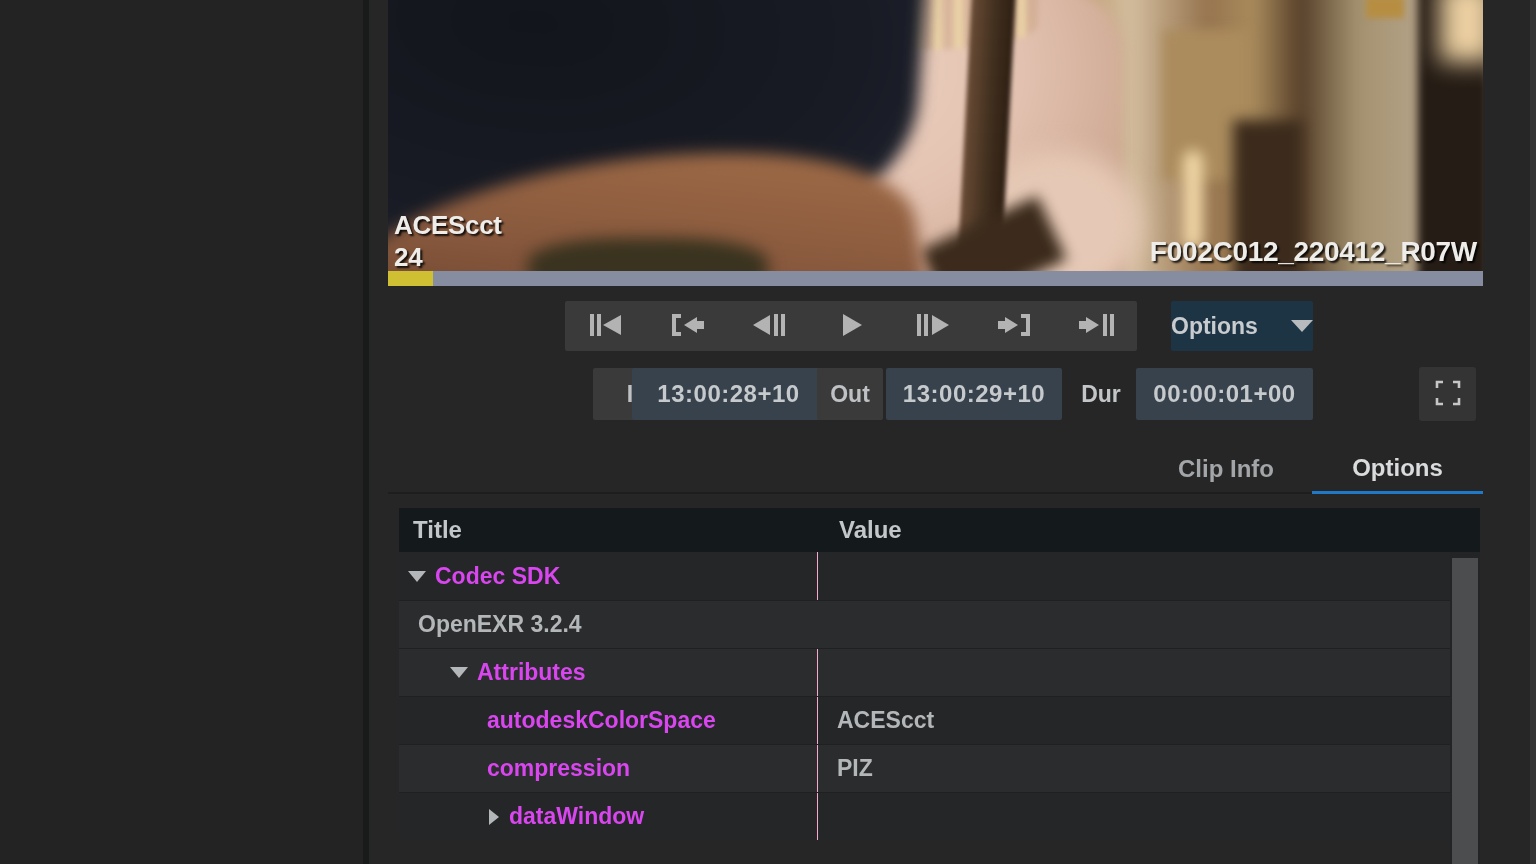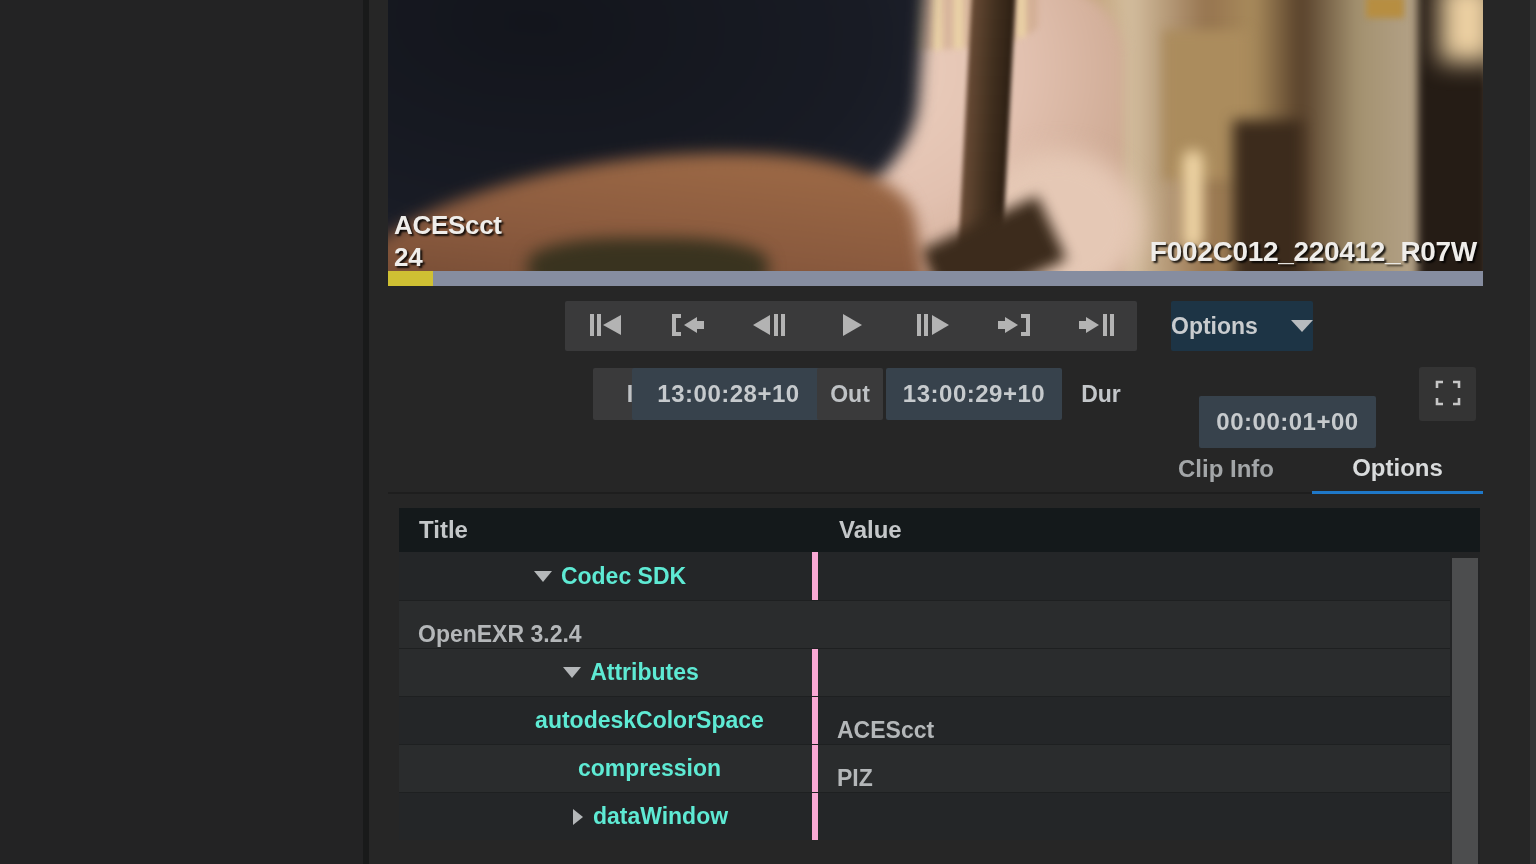--- a/index.html
+++ b/index.html
@@ -60,43 +60,43 @@
   .tc-btn { position:absolute; top:368px; height:52px; background:#3a3a3b; border:none; border-radius:2px;
      color:#bfc2c5; font:inherit; font-size:23px; cursor:pointer; }
   .tc-field { position:absolute; top:368px; height:52px; background:#37424c; border-radius:2px; color:#c6cacd;
      font-size:24px; display:flex; align-items:center; justify-content:center; letter-spacing:0.5px; cursor:text; }
   #in-btn { left:593px; width:88px; }
   #in-field { left:632px; width:193px; }
   #out-btn { left:817px; width:66px; }
   #out-field { left:886px; width:176px; }
   #dur-label { position:absolute; left:1075px; top:368px; width:52px; height:52px; color:#c3c6c9;
      font-size:23px; display:flex; align-items:center; justify-content:center; }
-  #dur-field { left:1199px; width:177px;margin-top:28px; }
+  #dur-field { left:1136px; width:177px; }
   #fullscreen-btn { position:absolute; left:1419px; top:367px; width:57px; height:54px; background:#343434;
      border:none; border-radius:3px; display:flex; align-items:center; justify-content:center; cursor:pointer; }
 
   
   #tabbar { left:388px; top:446px; width:1095px; height:48px; display:flex; align-items:flex-end;
      border-bottom:2px solid #1e1e1e;justify-content:flex-end; }
   .tab { height:46px; display:flex; align-items:center; justify-content:center; font-size:24px;
      color:#a3a6a8; cursor:pointer; }
   #tab-clipinfo { width:140px; margin-left:12px; }
   #tab-metadata { width:171px; margin-left:16px; color:#d9dbdc; border-bottom:3px solid #1f78c8; height:49px; margin-bottom:-2px; }
 
   
   #mtable { left:399px; top:508px; width:1081px; height:356px; overflow:hidden; }
   #mhead { display:flex; height:44px; background:#14191b; color:#c4c7c9; font-size:24px; align-items:center; }
-  #mhead .h-title { width:419px; padding-left:20px; }
+  #mhead .h-title { width:419px; padding-left:14px; }
   #mhead .h-value { padding-left:21px; }
   .mrow { display:flex; height:48px; border-top:1px solid #1e2021; }
   .mrow:first-of-type { border-top:none; }
   .mrow.odd  { background:#242628; }
   .mrow.even { background:#2a2c2d; }
-  .cell-title { width:419px; display:flex; align-items:center; color:#5eead4; font-size:23px; border-right:6px solid #f9a8d4;justify-content:center; }
-  .cell-value { flex:1; display:flex; align-items:flex-end; padding-left:19px; color:#b4b7b9; font-size:23px; }
+  .cell-title { width:419px; display:flex; align-items:center; color:#d946ef; font-size:23px; border-right:1px solid #f9a8d4; }
+  .cell-value { flex:1; display:flex; align-items:center; padding-left:19px; color:#b4b7b9; font-size:23px; }
   .lvl0 .cell-title { padding-left:9px; }
   .lvl0.leaf .cell-title { padding-left:40px; }
   .lvl1 .cell-title { padding-left:51px; }
   .lvl2 .cell-title { padding-left:90px; }
   .lvl2.leaf .cell-title { padding-left:88px; }
   .tri-down { width:0; height:0; border-left:9px solid transparent; border-right:9px solid transparent;
      border-top:11px solid #b4b7b9; margin-right:9px; flex-shrink:0; }
   .tri-right { width:0; height:0; border-top:8px solid transparent; border-bottom:8px solid transparent;
      border-left:10px solid #b4b7b9; margin-right:10px; flex-shrink:0; }
 

